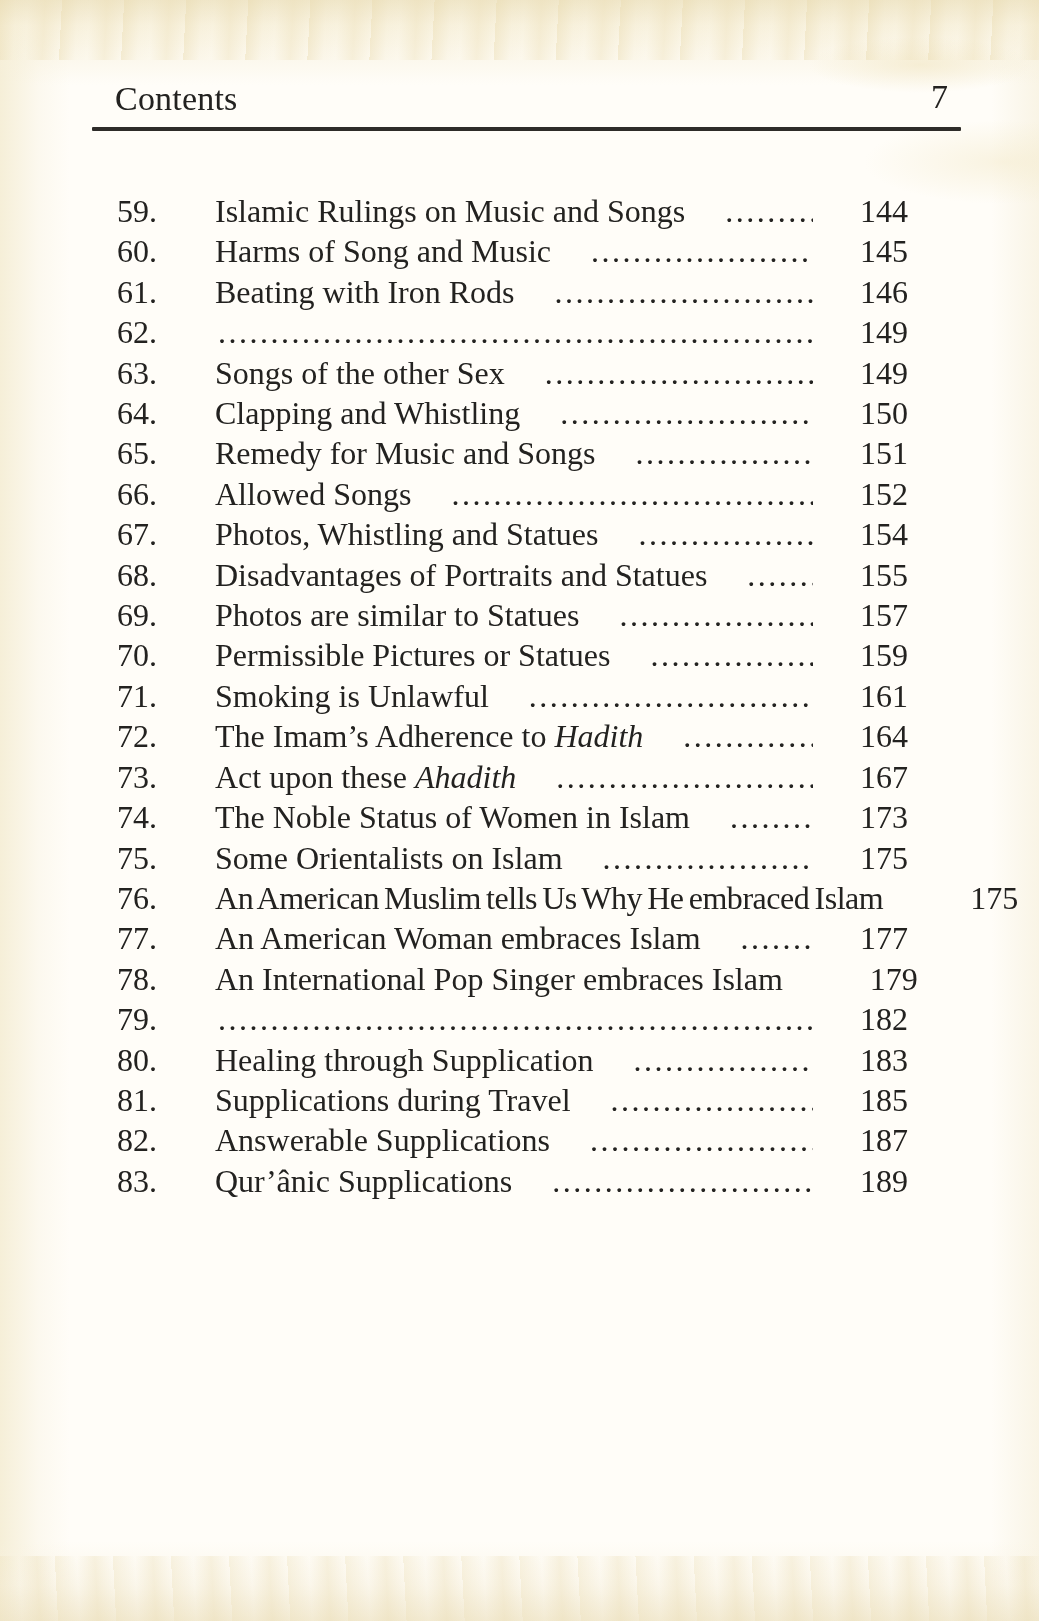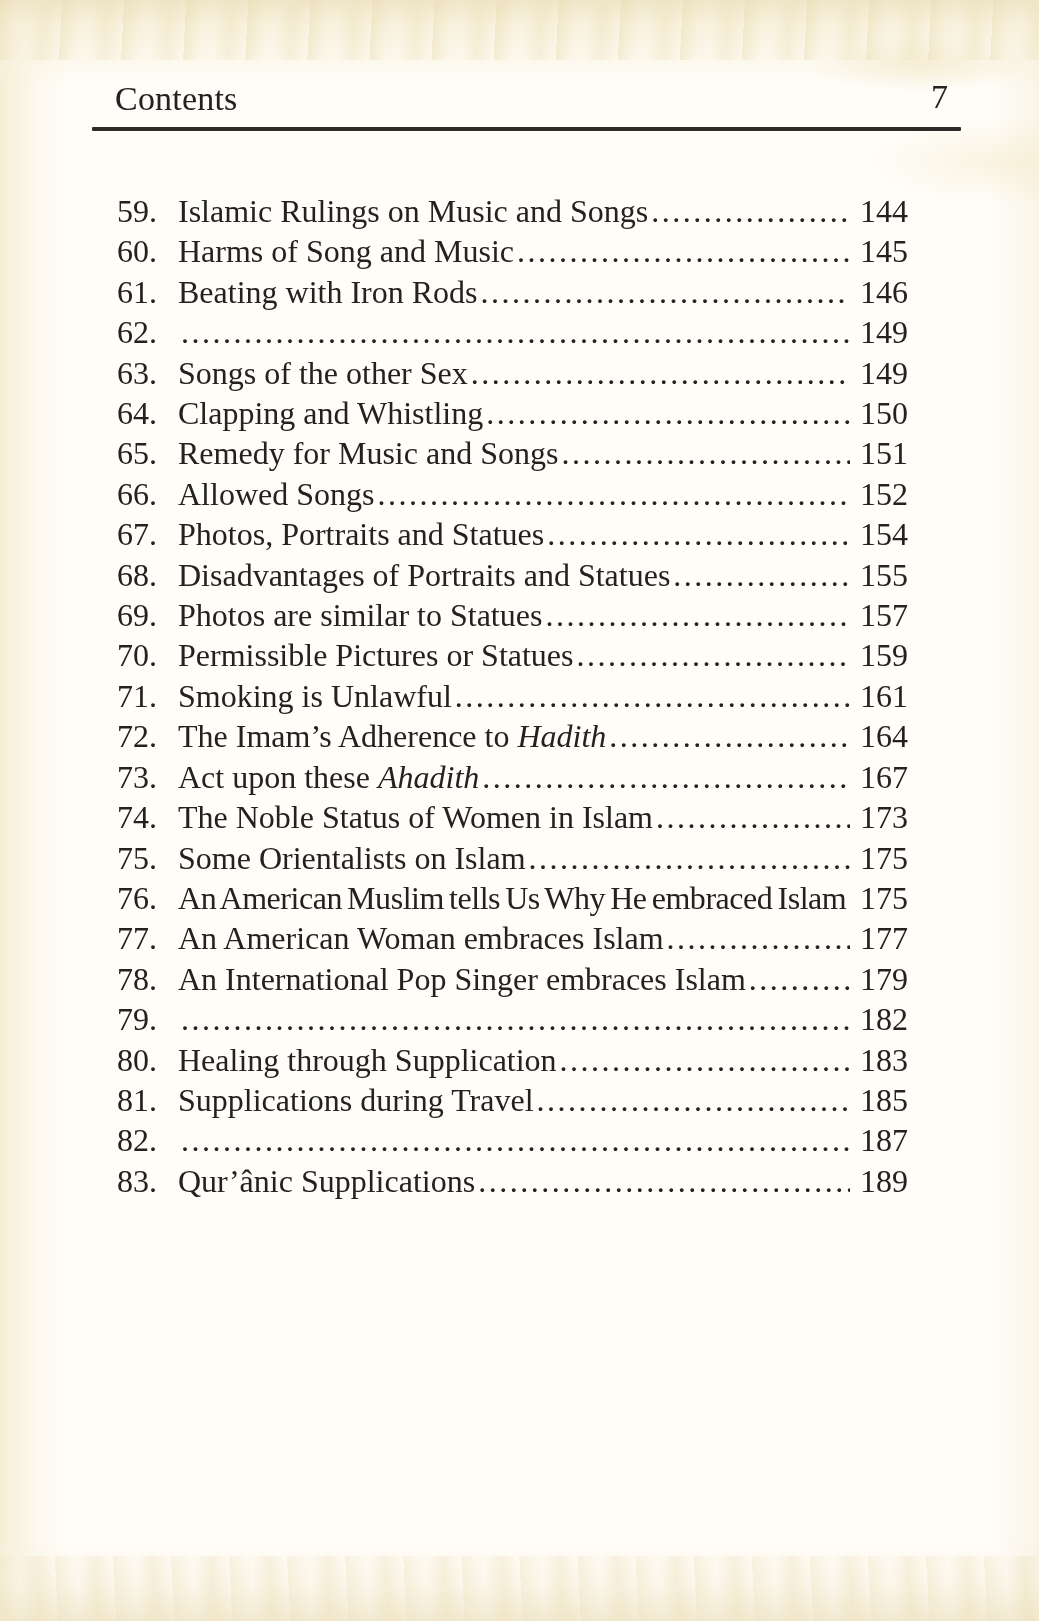--- a/index.html
+++ b/index.html
@@ -77,20 +77,21 @@
     left: 117px;
     top: 191px;
     width: 791px;
     font-size: 32px;
   }
   .toc-row {
     display: flex;
     align-items: flex-end;
     line-height: 40.4px;
     white-space: nowrap;
+    gap: 37px;
   }
   .toc-num {
     flex: none;
     width: 61px;
   }
   .toc-title {
     flex: none;
     white-space: nowrap;
   }
   .toc-title .it { font-style: italic; margin-top: 48px; }
@@ -174,21 +175,21 @@
 
   <div class="toc-row">
     <span class="toc-num">66.</span>
     <span class="toc-title"><span>Allowed Songs</span></span>
     <span class="toc-dots">........................................................................................................................</span>
     <span class="toc-page">152</span>
   </div>
 
   <div class="toc-row">
     <span class="toc-num">67.</span>
-    <span class="toc-title"><span>Photos, Portraits and Statues </span></span>
+    <span class="toc-title"><span>Photos, Whistling and Statues </span></span>
     <span class="toc-dots">........................................................................................................................</span>
     <span class="toc-page">154</span>
   </div>
 
   <div class="toc-row">
     <span class="toc-num">68.</span>
     <span class="toc-title"><span>Disadvantages of Portraits and Statues</span></span>
     <span class="toc-dots">........................................................................................................................</span>
     <span class="toc-page">155</span>
   </div>
@@ -278,20 +279,21 @@
 
   <div class="toc-row">
     <span class="toc-num">81.</span>
     <span class="toc-title"><span>Supplications during Travel</span></span>
     <span class="toc-dots">........................................................................................................................</span>
     <span class="toc-page">185</span>
   </div>
 
   <div class="toc-row">
     <span class="toc-num">82.</span>
+    <span class="toc-title"><span>Answerable Supplications </span></span>
     <span class="toc-dots">........................................................................................................................</span>
     <span class="toc-page">187</span>
   </div>
 
   <div class="toc-row">
     <span class="toc-num">83.</span>
     <span class="toc-title"><span>Qur’ânic Supplications </span></span>
     <span class="toc-dots">........................................................................................................................</span>
     <span class="toc-page">189</span>
   </div>

